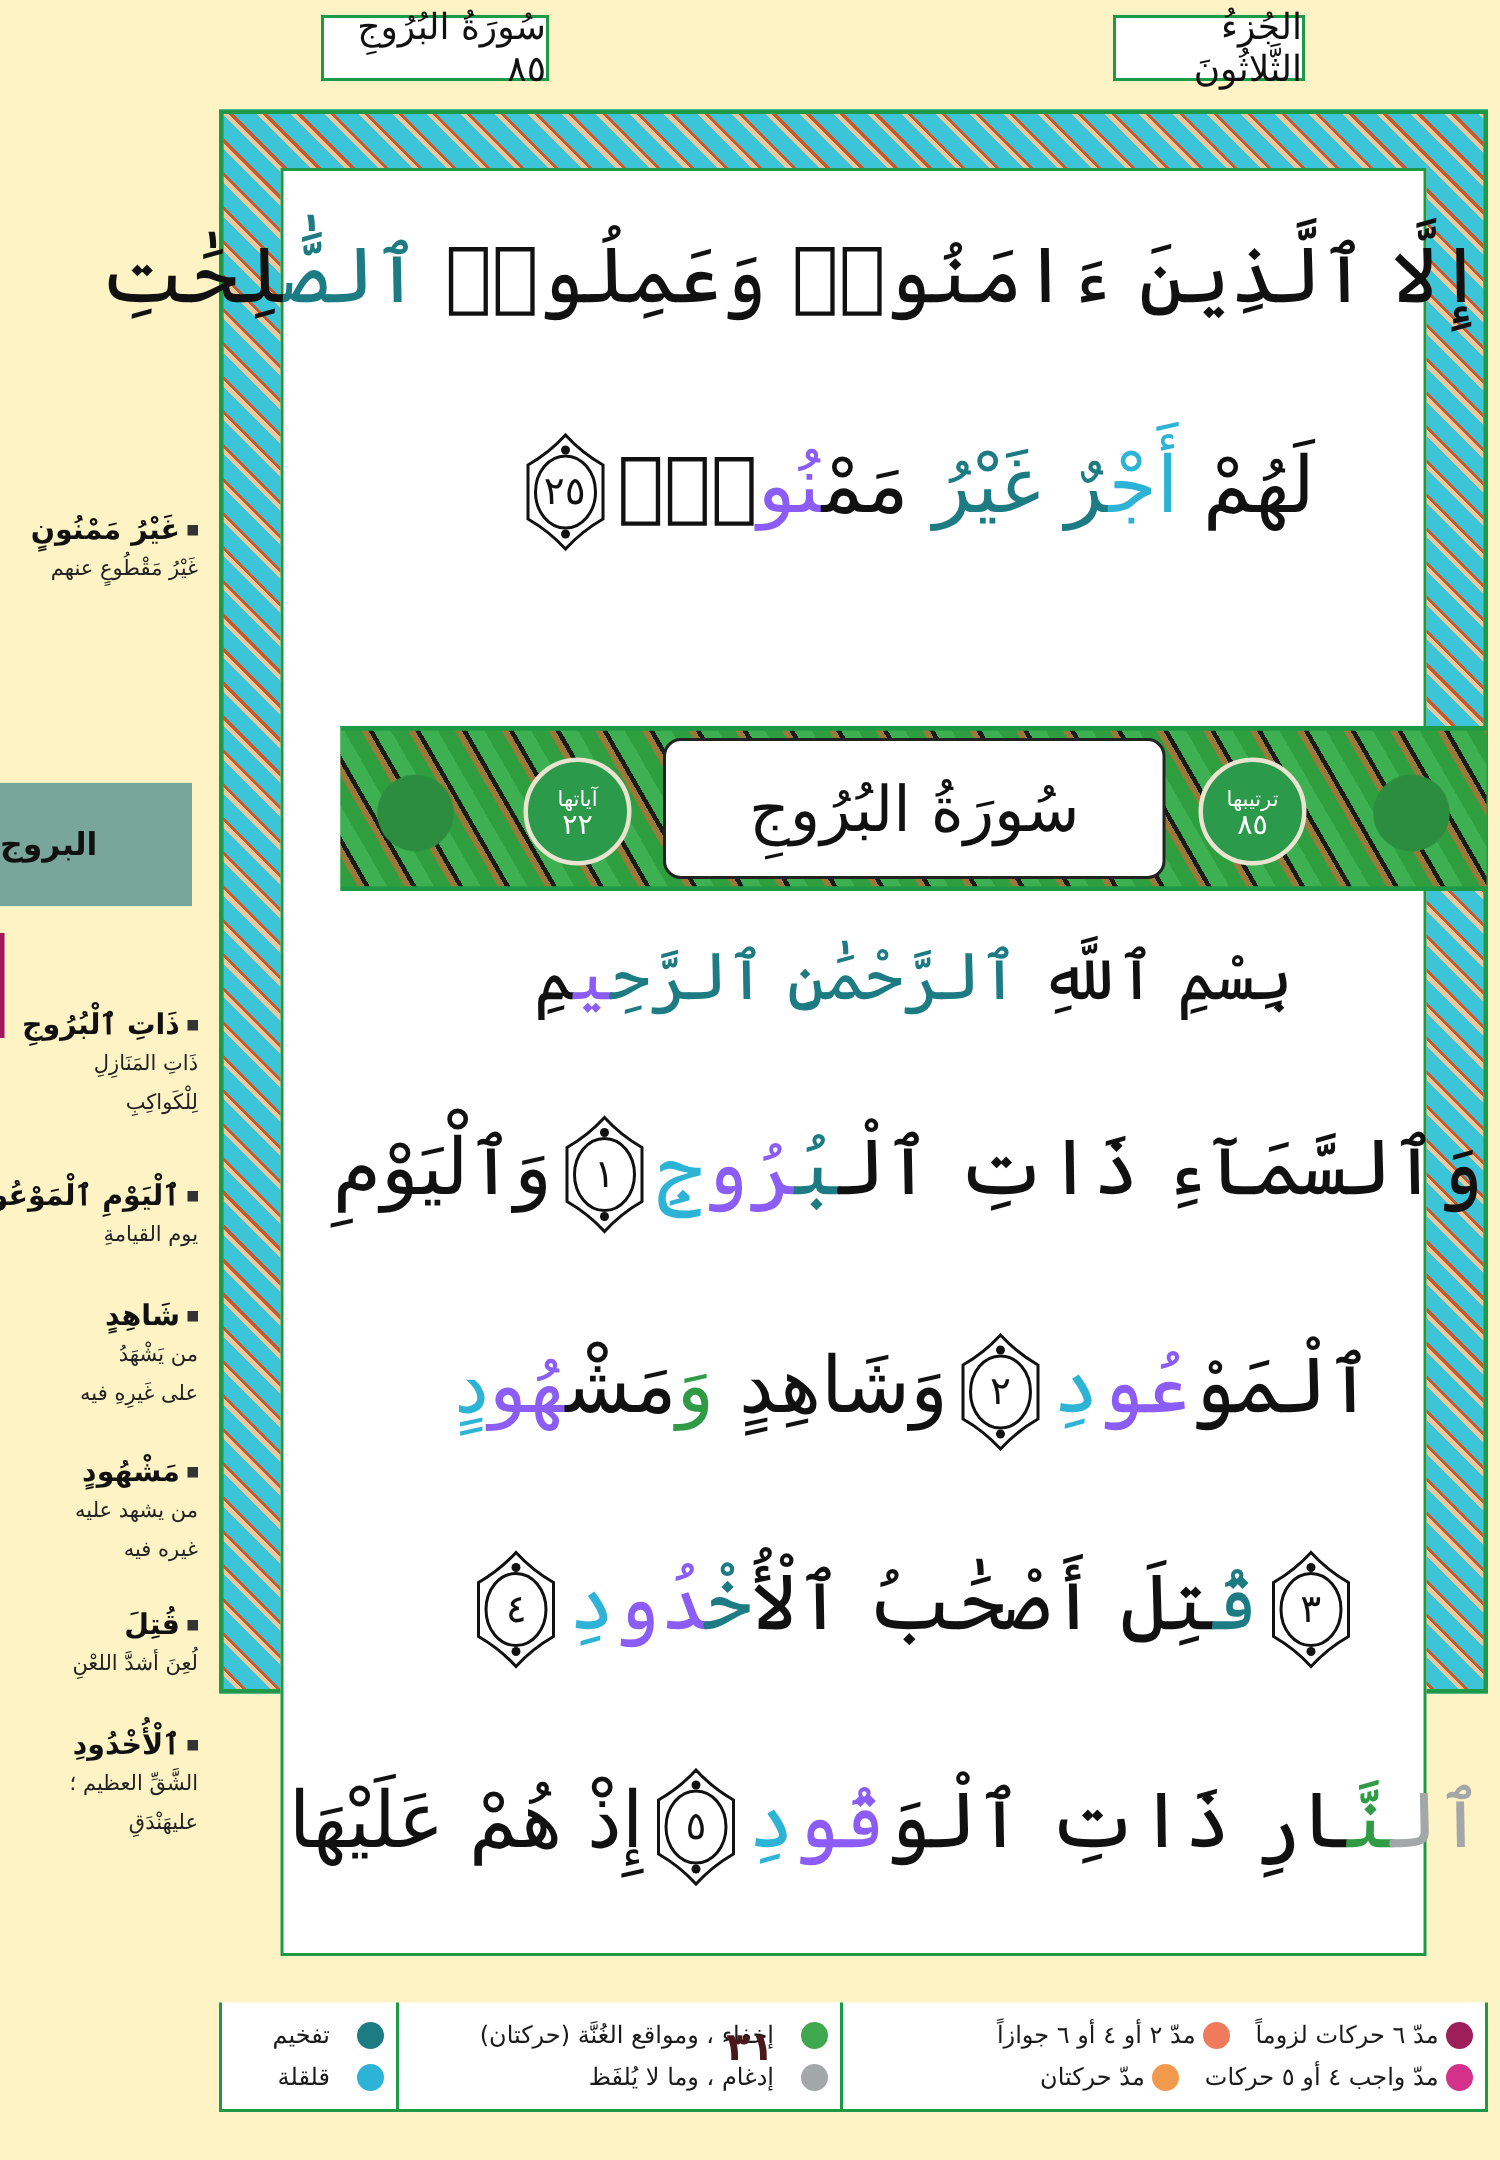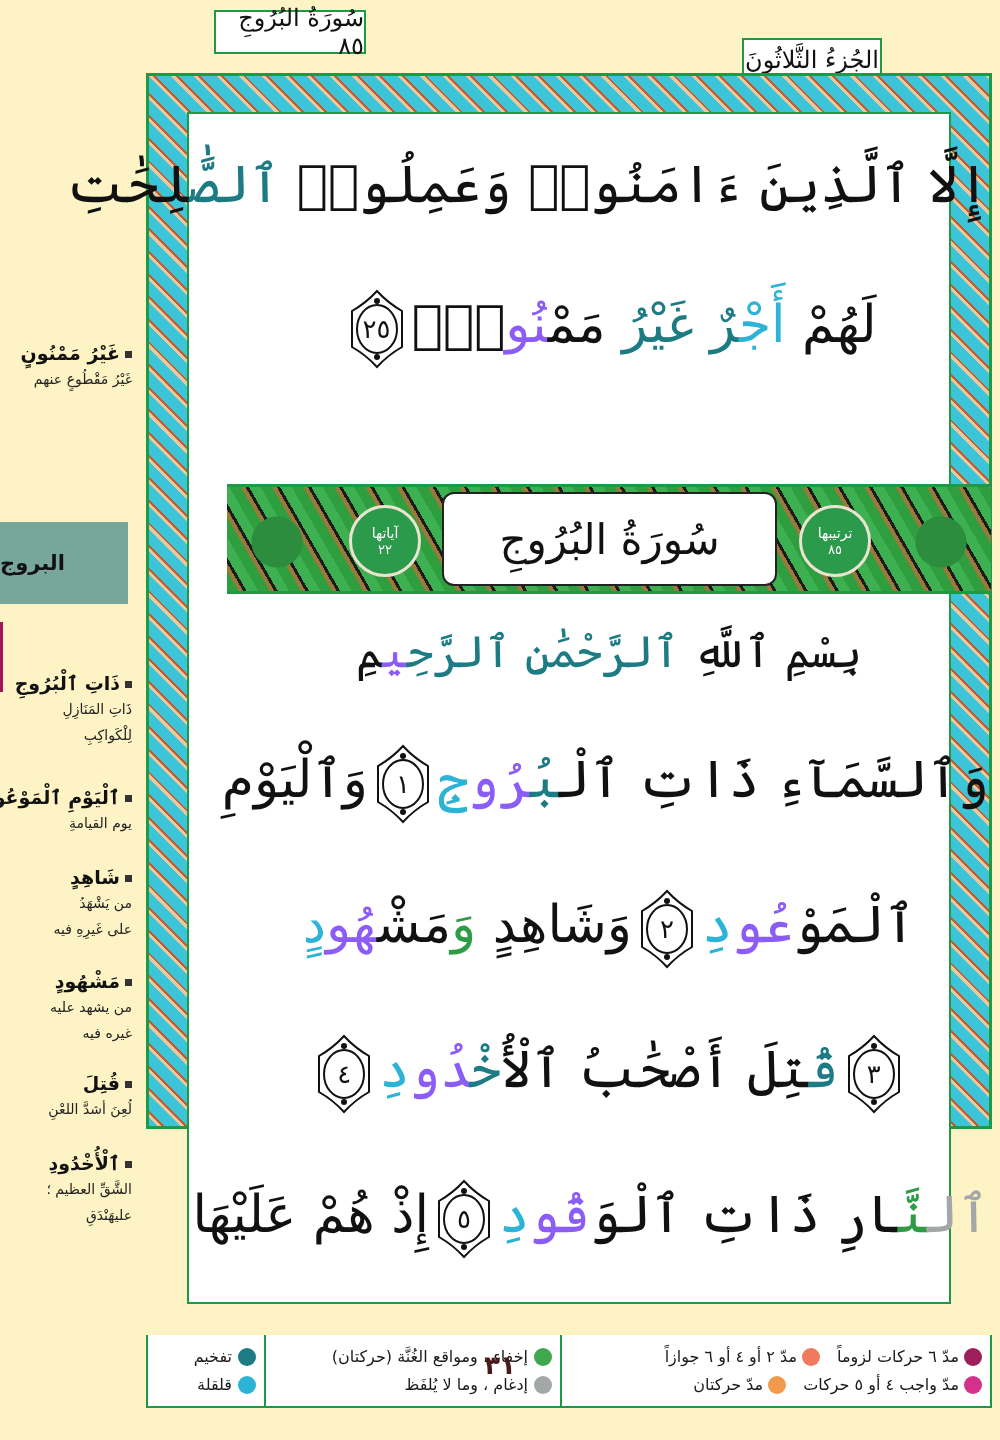--- a/index.html
+++ b/index.html
@@ -24,21 +24,21 @@
                   background:
                     repeating-linear-gradient(45deg, #3cc4d8 0 6px, #e7c9a0 6px 9px, #c55a2f 9px 11px, #3cc4d8 11px 16px),
                     #3cc4d8; }
   .border-inner { position: absolute; left: 38px; top: 36px; width: 764px; height: 1192px;
                   background: #ffffff; border: 2px solid #1e9a46; }
 
   .hdr-box { position: absolute; top: -63px; height: 44px; background: #fff; border: 2px solid #1e9a46;
              display: flex; align-items: center; justify-content: center; direction: rtl;
              font-family: "DejaVu Serif", serif; font-size: 24px; color: #111; }
   .hdr-surah { left: 68px; width: 152px; }
-  .hdr-juz { left: 596px; width: 140px; margin-top: 28px; }
+  .hdr-juz { left: 596px; width: 128px; }
 
   
   .verse-line { position: absolute; left: 40px; width: 760px; text-align: center; direction: rtl;
                 font-family: "DejaVu Serif", serif; font-size: 52px; line-height: 80px; color: #111; white-space: nowrap; }
   .c-teal { color: #1d7b84; }
   .c-cyan { color: #2cb3d6; }
   .c-salmon { color: #8b5cf6; }
   .c-gray { color: #a4a7a8; }
   .c-green { color: #2f9c45; }
   .c-pink { color: #d4328a; }
@@ -58,34 +58,34 @@
             border-top: 3px solid #1e9a46; border-bottom: 3px solid #1e9a46; }
   .banner-title { position: absolute; left: 215px; top: 5px; width: 335px; height: 94px; background: #fff;
                   border: 2px solid #222; border-radius: 12px;
                   display: flex; align-items: center; justify-content: center;
                   font-family: "DejaVu Serif", serif; font-size: 42px; direction: rtl; color: #111; }
   .banner-medallion { position: absolute; top: 18px; width: 72px; height: 72px; border-radius: 50%;
                       background: #2b9a4a; border: 3px solid #e9e3d0; color: #fff;
                       display: flex; flex-direction: column; align-items: center; justify-content: center;
                       direction: rtl; font-family: "DejaVu Sans", sans-serif; }
   .banner-medallion .m-label { font-size: 14px; line-height: 18px; }
-  .banner-medallion .m-num { font-size: 13px; line-height: 16px; }
+  .banner-medallion .m-num { font-size: 19px; line-height: 16px; }
   .med-order { left: 572px; }
   .med-ayat { left: 122px; }
 
   .basmala { position: absolute; left: 40px; top: 508px; width: 760px; text-align: center; direction: rtl;
              font-family: "DejaVu Serif", serif; font-size: 44px; line-height: 60px; color: #111; }
 
   
   .legend { position: absolute; left: 0; top: 1262px; width: 846px; height: 73px; background: #fff;
             border: 2px solid #1e9a46; border-top: none; display: flex; direction: rtl; }
   .legend-col { height: 100%; display: flex; flex-direction: column; justify-content: center; padding: 0 8px;
                 border-left: 2px solid #1e9a46; }
   .legend-col:last-child { border-left: none; }
-  .legend-row { display: flex; align-items: center; gap: 6px; font-size: 16px; line-height: 28px; white-space: nowrap; }
+  .legend-row { display: flex; align-items: center; gap: 18px; font-size: 16px; line-height: 28px; white-space: nowrap; }
   .dot { width: 18px; height: 18px; border-radius: 50%; flex: 0 0 18px; }
   .col-madd { width: 430px; }
   .col-madd .legend-row { gap: 5px; }
   .col-madd .pair { display: flex; align-items: center; gap: 5px; margin-left: 12px; }
   .col-ikhfa { width: 296px; }
   .col-tafkhim { width: 116px; }
 
   .page-num { position: absolute; left: 0; top: 1350px; width: 1000px; text-align: center;
               font-family: "DejaVu Sans", sans-serif; font-size: 26px; font-weight: bold; color: #4a1a1a; }
 </style>

